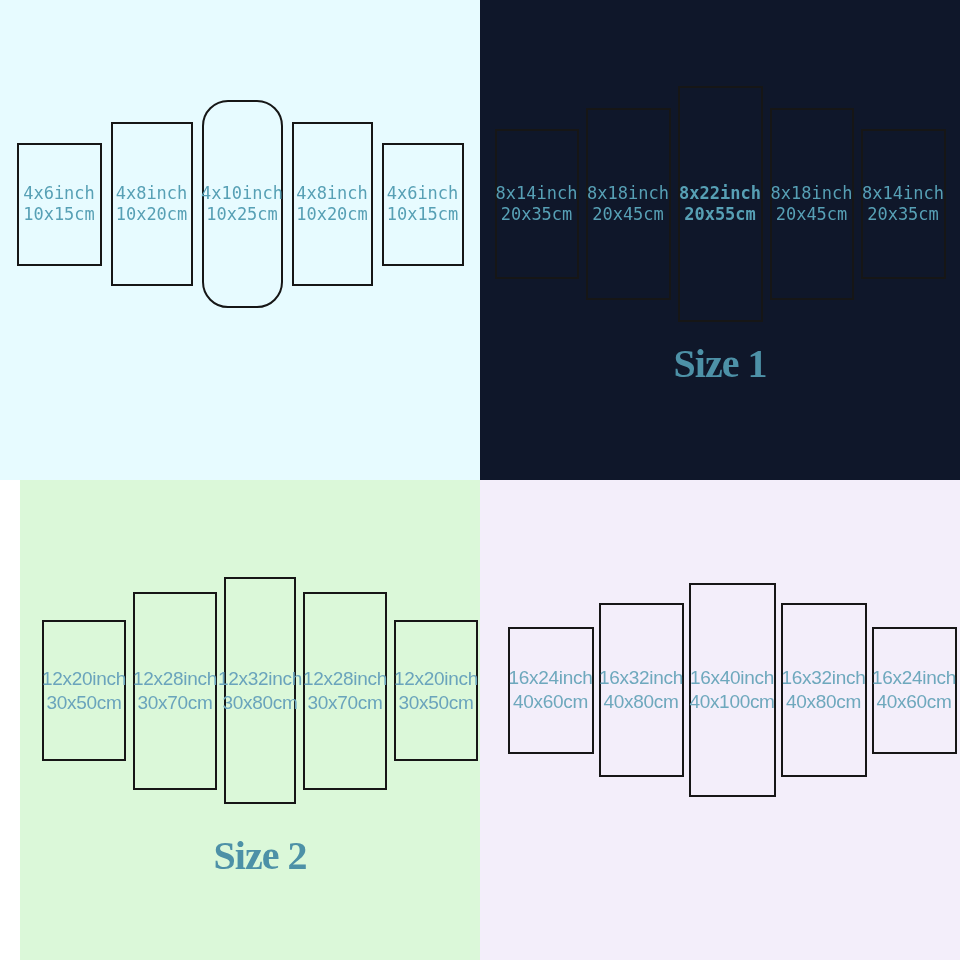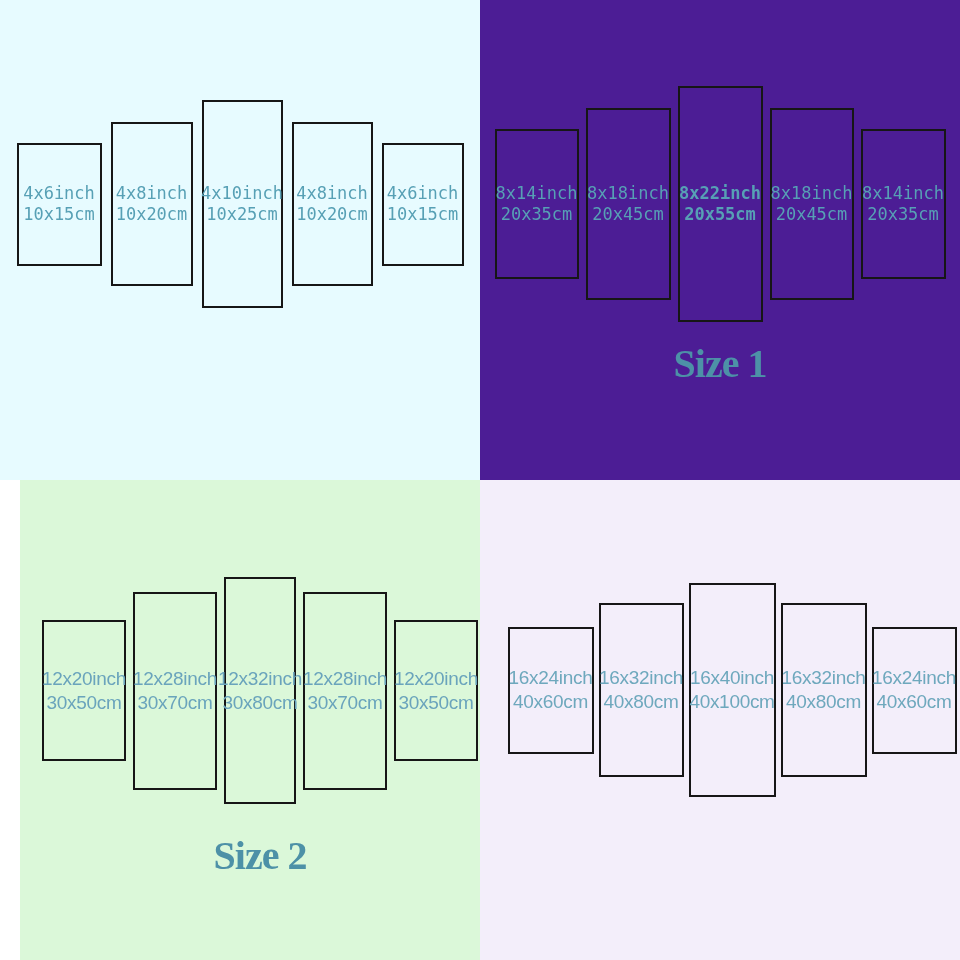--- a/index.html
+++ b/index.html
@@ -87,42 +87,42 @@
             <span>4x6inch</span>
             <span>10x15cm</span>
           </div>
         </div>
         <div class="panel" style="width: 82px; height: 164px;">
           <div class="panel-label">
             <span>4x8inch</span>
             <span>10x20cm</span>
           </div>
         </div>
-        <div class="panel" style="width: 81px; height: 208px;">
+        <div class="panel" style="width: 81px; height: 208px; border-radius: 26px;">
           <div class="panel-label">
             <span>4x10inch</span>
             <span>10x25cm</span>
           </div>
         </div>
         <div class="panel" style="width: 81px; height: 164px;">
           <div class="panel-label">
             <span>4x8inch</span>
             <span>10x20cm</span>
           </div>
         </div>
         <div class="panel" style="width: 82px; height: 123px;">
           <div class="panel-label">
             <span>4x6inch</span>
             <span>10x15cm</span>
           </div>
         </div>
       </div>
   </section>
 
-  <section class="quadrant q1" style="background: #4c1d95; --label-color: #57a0b5;">
+  <section class="quadrant q1" style="background: #0f172a; --label-color: #57a0b5;">
     <div class="panel-row">
         <div class="panel" style="width: 84px; height: 150px;">
           <div class="panel-label">
             <span>8x14inch</span>
             <span>20x35cm</span>
           </div>
         </div>
         <div class="panel" style="width: 85px; height: 192px;">
           <div class="panel-label">
             <span>8x18inch</span>

